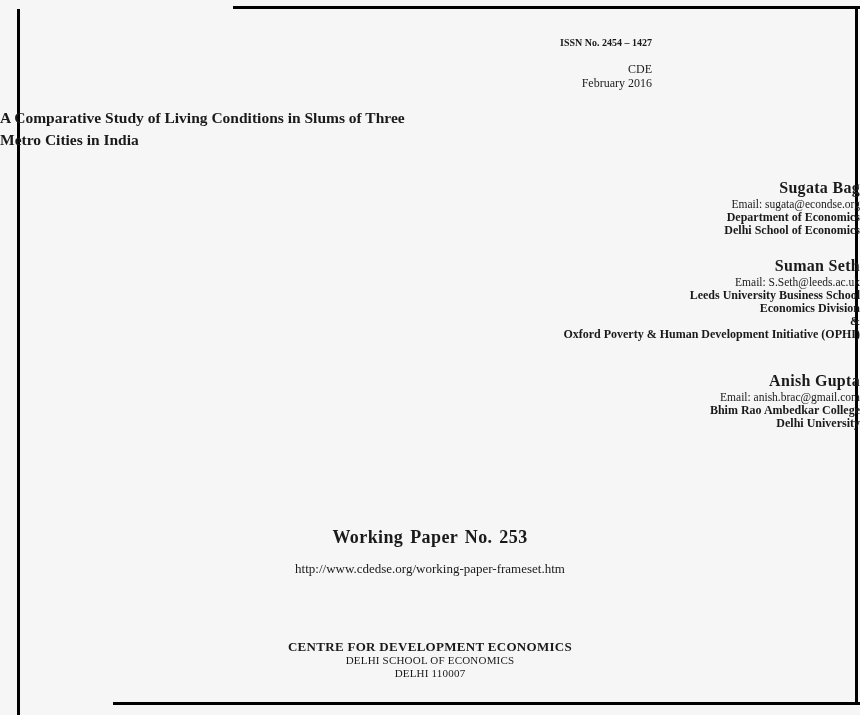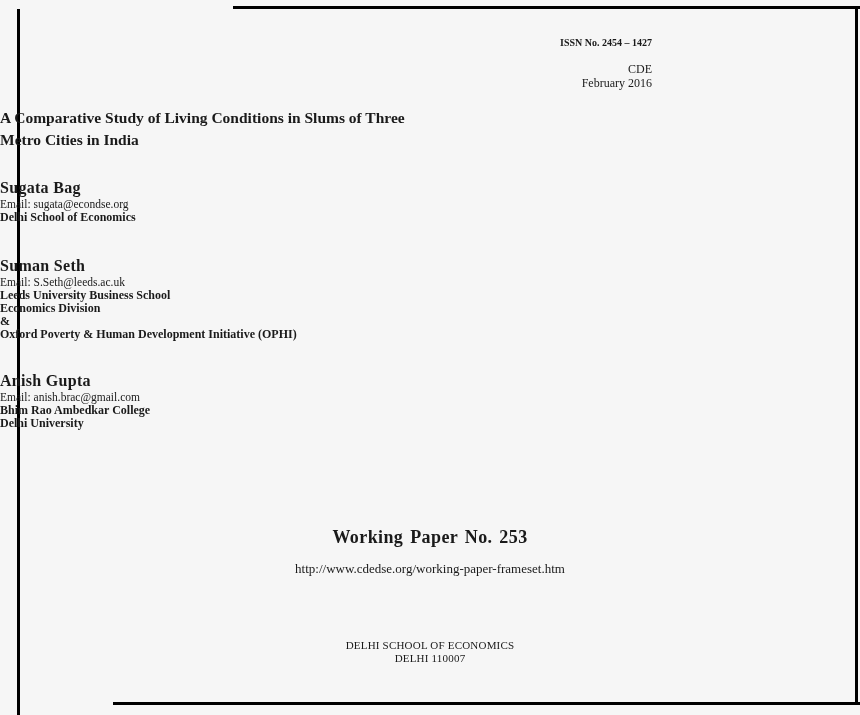--- a/index.html
+++ b/index.html
@@ -29,21 +29,21 @@
   }
   .corner{
     position:absolute;top:63px;right:208px;
     text-align:right;font-size:12px;line-height:13.5px;white-space:nowrap;
   }
   .title{
     position:absolute;top:107px;left:0;width:100%;
     text-align:left;font-size:15.5px;font-weight:bold;line-height:22px;
   }
   .author{
-    position:absolute;left:0;width:100%;text-align:left;
+    position:absolute;left:0;width:100%;text-align:right;
   }
   .a1{top:178px;} .a2{top:256px;} .a3{top:371px;}
   .aname{font-size:16px;font-weight:bold;line-height:19px;margin-bottom:1px;letter-spacing:0.3px;}
   .aemail{font-size:11.5px;line-height:13px;}
   .aline{font-size:12px;font-weight:bold;line-height:13px;}
 
   .wp{
     position:absolute;top:527px;left:0;width:100%;text-align:center;
     font-size:18px;font-weight:bold;word-spacing:2px;letter-spacing:0.4px;
   }
@@ -76,20 +76,21 @@
   </div>
 
   <div class="title">
     <div>A Comparative Study of Living Conditions in Slums of Three</div>
     <div>Metro Cities in India</div>
   </div>
 
   <div class="author a1">
     <div class="aname">Sugata Bag</div>
     <div class="aemail">Email: sugata@econdse.org</div>
+    <div class="aline">Department of Economics</div>
     <div class="aline">Delhi School of Economics</div>
   </div>
 
   <div class="author a2">
     <div class="aname">Suman Seth</div>
     <div class="aemail">Email: S.Seth@leeds.ac.uk</div>
     <div class="aline">Leeds University Business School</div>
     <div class="aline">Economics Division</div>
     <div class="aline">&amp;</div>
     <div class="aline">Oxford Poverty &amp; Human Development Initiative (OPHI)</div>
@@ -100,17 +101,18 @@
     <div class="aemail">Email: anish.brac@gmail.com</div>
     <div class="aline">Bhim Rao Ambedkar College</div>
     <div class="aline">Delhi University</div>
   </div>
 
   <div class="wp">Working Paper No. 253</div>
 
   <div class="url">http://www.cdedse.org/working-paper-frameset.htm</div>
 
   <div class="footer">
+    <div class="f1">CENTRE FOR DEVELOPMENT ECONOMICS</div>
     <div class="f2">DELHI SCHOOL OF ECONOMICS</div>
     <div class="f3">DELHI 110007</div>
   </div>
 
 </div>
 
 </body></html>

